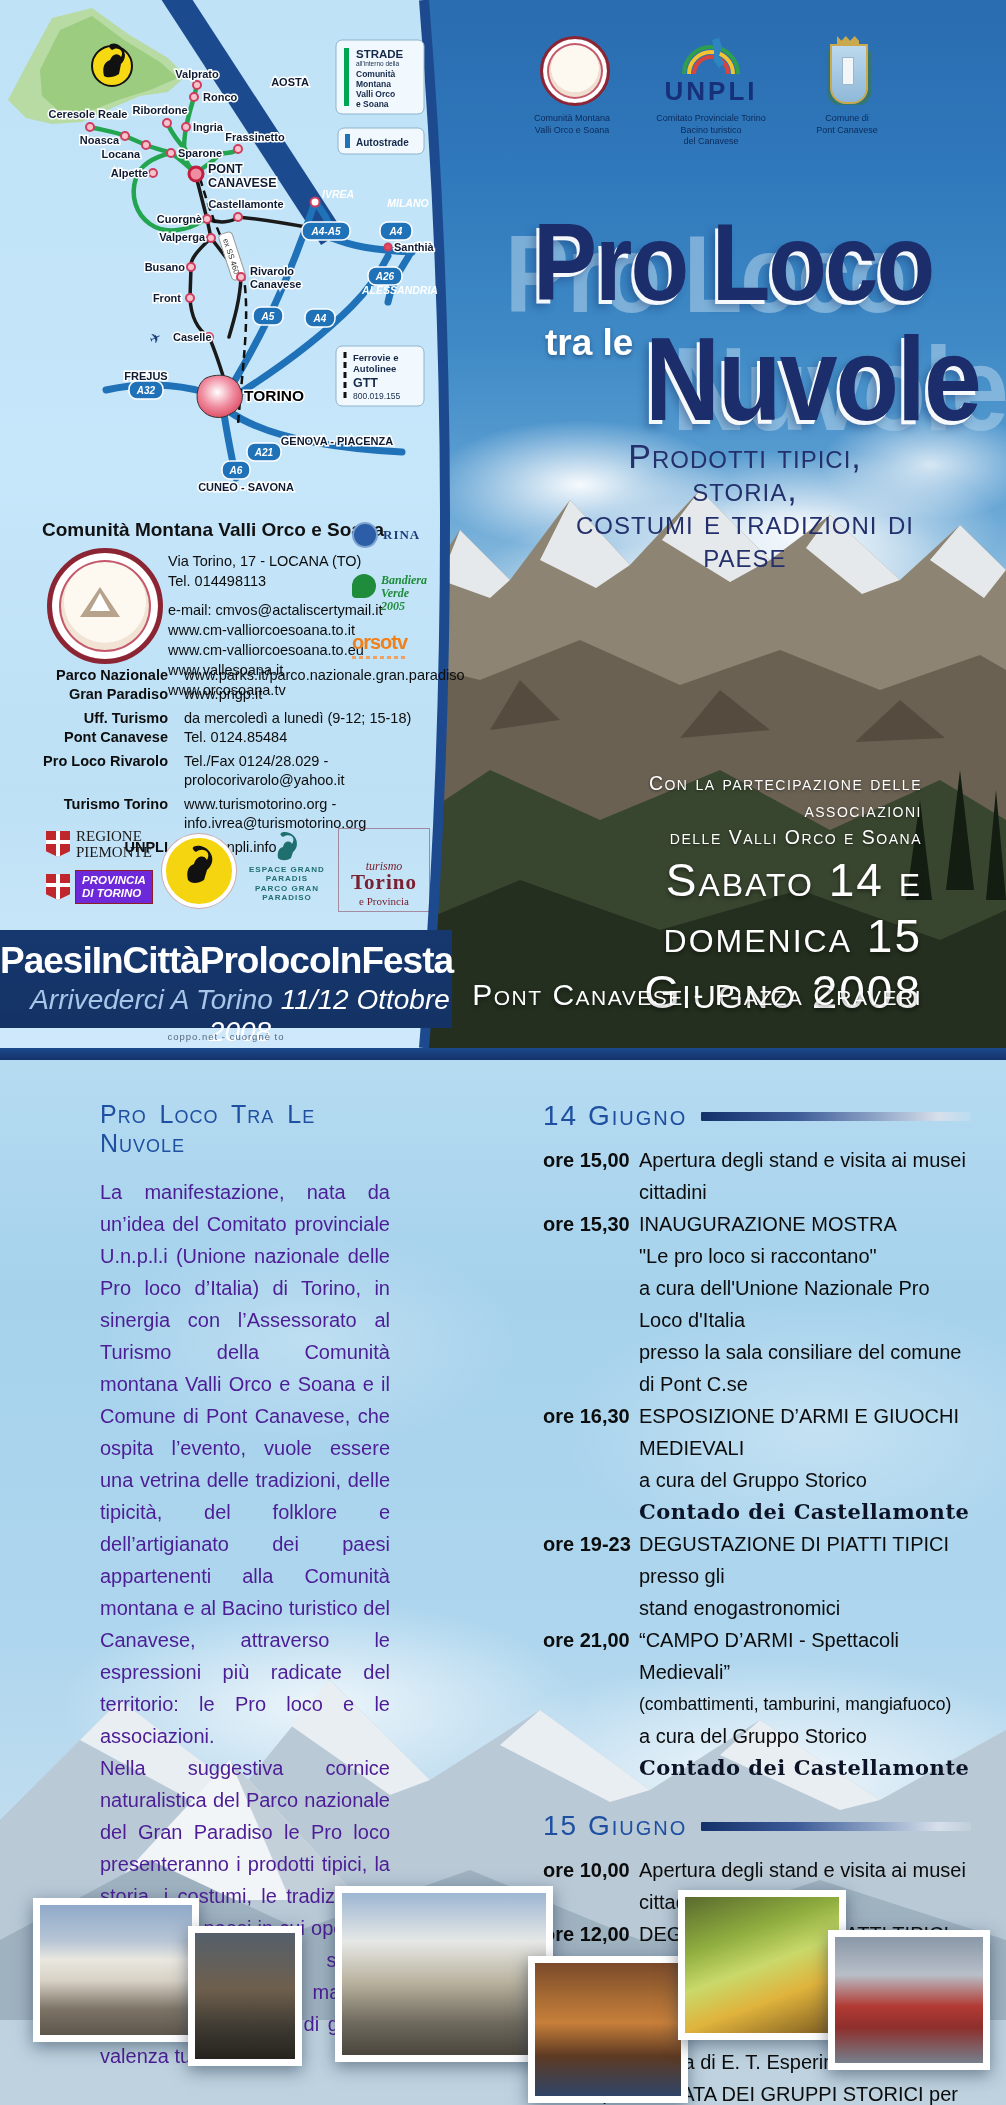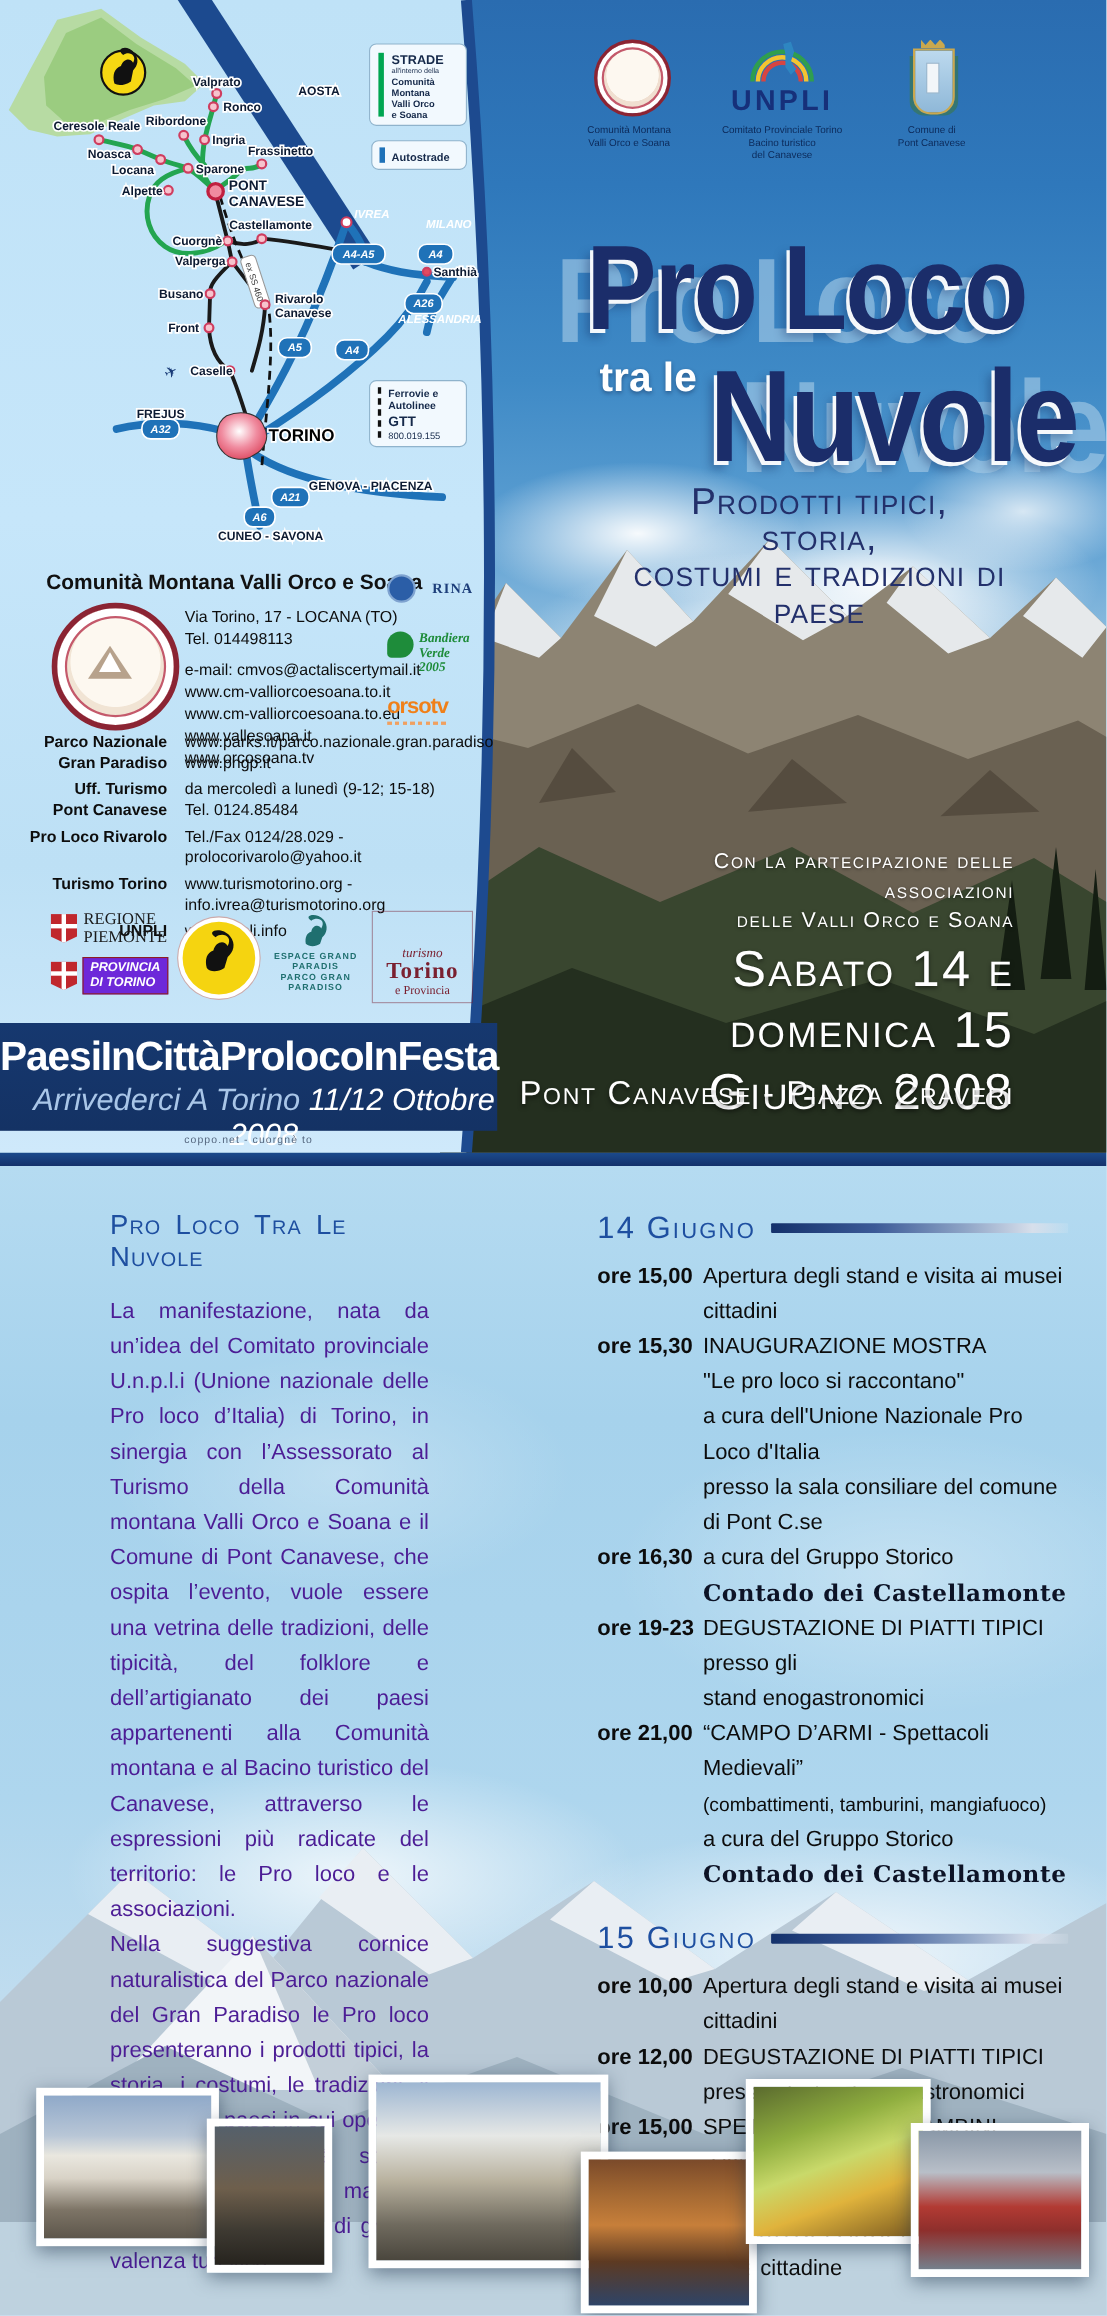--- a/index.html
+++ b/index.html
@@ -31,32 +31,32 @@
   .cm-big-logo{position:absolute;left:47px;top:548px;width:106px;height:106px;border-radius:50%;
       background:radial-gradient(circle at 50% 46%,#fdf8f0 0 52%,#f1e4d4 53% 68%,#fff 69%);
       border:5px solid #8b2433;box-shadow:inset 0 0 0 7px #fff,inset 0 0 0 9px #c4596b;}
   .cm-big-logo::before{content:"";position:absolute;left:28px;top:34px;width:0;height:0;
       border-left:20px solid transparent;border-right:20px solid transparent;border-bottom:30px solid #b7a28c;}
   .cm-big-logo::after{content:"";position:absolute;left:38px;top:40px;width:0;height:0;
       border-left:10px solid transparent;border-right:10px solid transparent;border-bottom:18px solid #fff;}
   .address-block{position:absolute;left:168px;top:551px;font-size:14.5px;line-height:20px;color:#0d0d0d;}
   .address-block .gap{height:9px;}
   .mini-logos{position:absolute;left:352px;top:522px;width:78px;}
-  .mini-rina{display:flex;align-items:center;gap:15px;}
+  .mini-rina{display:flex;align-items:center;gap:5px;}
   .mini-rina .dot{width:22px;height:22px;border-radius:50%;background:#2b5ea7;border:2px solid #7fa3d0;flex:none;}
   .mini-rina .txt{font-weight:bold;color:#1d3e7a;font-size:13px;letter-spacing:1px;font-family:"Liberation Serif",serif;}
   .mini-bandiera{margin-top:26px;display:flex;gap:5px;align-items:flex-start;}
   .mini-bandiera .leaf{width:24px;height:24px;border-radius:50% 50% 50% 4px;background:#1e8c3a;flex:none;}
   .mini-bandiera .txt{font-family:"Liberation Serif",serif;font-style:italic;font-weight:bold;
         color:#1e8c3a;font-size:12px;line-height:13px;}
   .mini-orsotv{margin-top:18px;font-weight:bold;font-size:20px;color:#f08019;letter-spacing:-1px;}
   .mini-orsotv::after{content:"";display:block;width:56px;height:3px;margin-top:2px;
         background:repeating-linear-gradient(90deg,#f0a060 0 4px,transparent 4px 7px);}
   .contact-rows{position:absolute;left:0px;top:666px;width:430px;}
-  .crow{display:grid;grid-template-columns:152px 1fr;column-gap:16px;font-size:14.5px;line-height:19px;margin-bottom:5px;color:#0d0d0d;}
+  .crow{display:grid;grid-template-columns:152px 1fr;column-gap:16px;font-size:14.5px;line-height:19px;margin-bottom:5px;color:#0d0d0d;padding-left:16px;}
   .crow .lab{text-align:right;font-weight:bold;}
   .partner-row{position:absolute;left:46px;top:828px;width:384px;height:92px;display:flex;align-items:flex-start;justify-content:space-between;}
   .logo-regione .shield,.logo-provincia .shield{width:24px;height:26px;background:#c0272d;position:relative;flex:none;
         clip-path:polygon(0 0,100% 0,100% 78%,50% 100%,0 78%);}
   .logo-regione .shield::before,.logo-provincia .shield::before{content:"";position:absolute;left:10px;top:0;width:4px;height:100%;background:#fff;}
   .logo-regione .shield::after,.logo-provincia .shield::after{content:"";position:absolute;left:0;top:9px;width:100%;height:4px;background:#fff;}
   .logo-regione{display:flex;gap:6px;align-items:center;}
   .logo-regione .txt{font-family:"Liberation Serif",serif;font-size:15px;line-height:16px;color:#1a1a1a;}
   .logo-provincia{display:flex;gap:5px;align-items:center;margin-top:10px;}
   .logo-provincia .redbox{background:#6d28d9;color:#fff;font-weight:bold;font-style:italic;
@@ -526,20 +526,21 @@
       <span class="lines">
         <div>INAUGURAZIONE MOSTRA</div>
         <div>"Le pro loco si raccontano"</div>
         <div>a cura dell'Unione Nazionale Pro Loco d'Italia</div>
         <div>presso la sala consiliare del comune di Pont C.se</div>
       </span>
     </div>
     <div class="event">
       <span class="time">ore 16,30</span>
       <span class="lines">
+        <div>ESPOSIZIONE D’ARMI E GIUOCHI MEDIEVALI</div>
         <div>a cura del Gruppo Storico</div>
         <div class="gothic">Contado dei Castellamonte</div>
       </span>
     </div>
     <div class="event">
       <span class="time">ore 19-23</span>
       <span class="lines">
         <div>DEGUSTAZIONE DI PIATTI TIPICI presso gli</div>
         <div>stand enogastronomici</div>
       </span>

